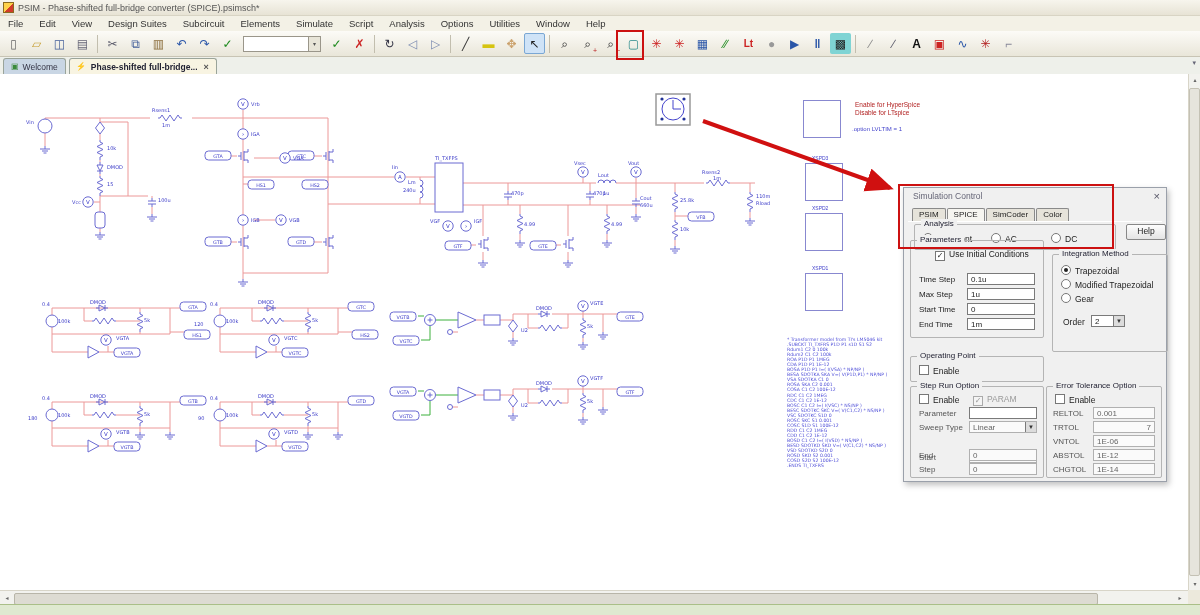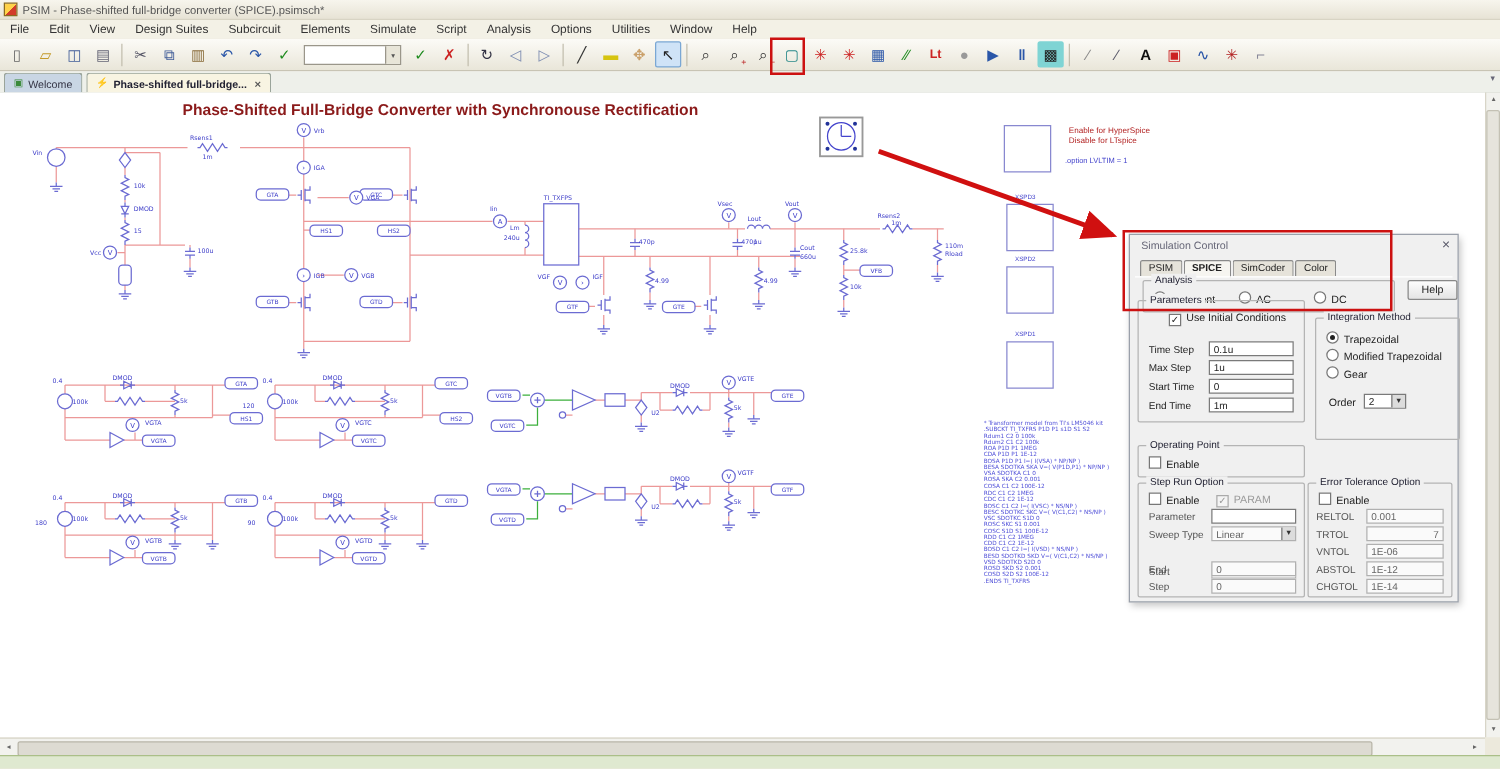--- a/index.html
+++ b/index.html
@@ -35,21 +35,21 @@
   svg text.slab{fill:#3c3cc8;font-size:5px;font-family:"DejaVu Sans",sans-serif;}
   svg text.pilltxt{fill:#3c3cc8;font-size:4.8px;text-anchor:middle;font-family:"DejaVu Sans",sans-serif;}
   svg text.mtxt{fill:#3c3cc8;font-size:5.5px;text-anchor:middle;font-family:"DejaVu Sans",sans-serif;}
   
   .dialog{position:absolute;left:903px;top:187px;width:262px;height:293px;background:#f0f0f0;border:1px solid #9aa0aa;box-shadow:2px 3px 6px rgba(0,0,0,.25);font-size:8.5px;color:#222;z-index:5;}
   .dlg-title{position:absolute;left:0;top:0;right:0;height:16px;display:flex;align-items:center;}
   .dlg-title .txt{margin-left:9px;color:#667;font-size:8.5px;}
   .dlg-close{position:absolute;right:6px;top:2px;font-size:11px;color:#556;}
   .dtabs{position:absolute;left:8px;top:19px;display:flex;align-items:flex-end;}
   .dtab{border:1px solid #8a8a8a;border-bottom:none;background:#e6e3da;padding:1px 6px 2px;font-size:8px;margin-right:1px;border-radius:2px 2px 0 0;}
-  .dtab.active{background:#f6f5f0;position:relative;top:1px;padding-bottom:3px;font-weight:bold;}
+  .dtab.active{background:#f6f5f0;position:relative;top:1px;padding-bottom:3px;font-weight:normal;}
   .dpane{position:absolute;left:4px;top:33px;right:4px;bottom:4px;border-top:1px solid #fff;}
   .grp{position:absolute;border:1px solid #b4b4b4;border-radius:2px;}
   .grp .legend{position:absolute;top:-6px;left:6px;background:#f0f0f0;padding:0 3px;font-size:8px;color:#223;}
   .cb{display:inline-block;width:8px;height:8px;border:1px solid #777;background:#fff;margin-right:4px;vertical-align:-1px;font-size:8px;line-height:8px;text-align:center;color:#222;}
   .cb.gray{border-color:#aaa;color:#999;background:#f4f4f4;}
   .rad{display:inline-block;width:8px;height:8px;border:1px solid #777;border-radius:50%;background:#fff;margin-right:4px;vertical-align:-1px;position:relative;}
   .rad.on:after{content:"";position:absolute;left:2px;top:2px;width:4px;height:4px;border-radius:50%;background:#222;}
   .inp{display:inline-block;box-sizing:border-box;border:1px solid #7a7a7a;background:#fff;font-size:8px;padding:1px 3px;height:12px;overflow:hidden;white-space:nowrap;}
   .inp.dis{border-color:#b0b0b0;color:#666;background:#fafafa;}
   .selbox{display:inline-block;box-sizing:border-box;border:1px solid #7a7a7a;background:#fff;font-size:8px;height:12px;position:relative;padding:1px 12px 1px 3px;}
@@ -230,21 +230,20 @@
       </div>
       <div class="tab active">
         <span class="ticn" style="color: rgb(224, 138, 26);">⚡</span>
         <span>Phase-shifted full-bridge...</span>
         <span class="tclose">×</span>
       </div>
     </div>
   <div class="tabscroll">▾</div>
 
   <div class="canvas">
-    <div class="heading">Phase-Shifted Full-Bridge Converter with Synchronouse Rectification</div>
     <div class="rednote" id="rednote">
         <div>Enable for HyperSpice</div>
         <div>Disable for LTspice</div>
       </div>
     <div class="optnote">.option LVLTIM = 1</div>
     <div id="spdboxes">
         <div class="spdbox" style="left: 803px; top: 26px;"></div>
         <div class="spdlbl" style="left: 812px; top: 81px;">XSPD3</div>
         <div class="spdbox" style="left: 805px; top: 89px;"></div>
         <div class="spdlbl" style="left: 812px; top: 131px;">XSPD2</div>

